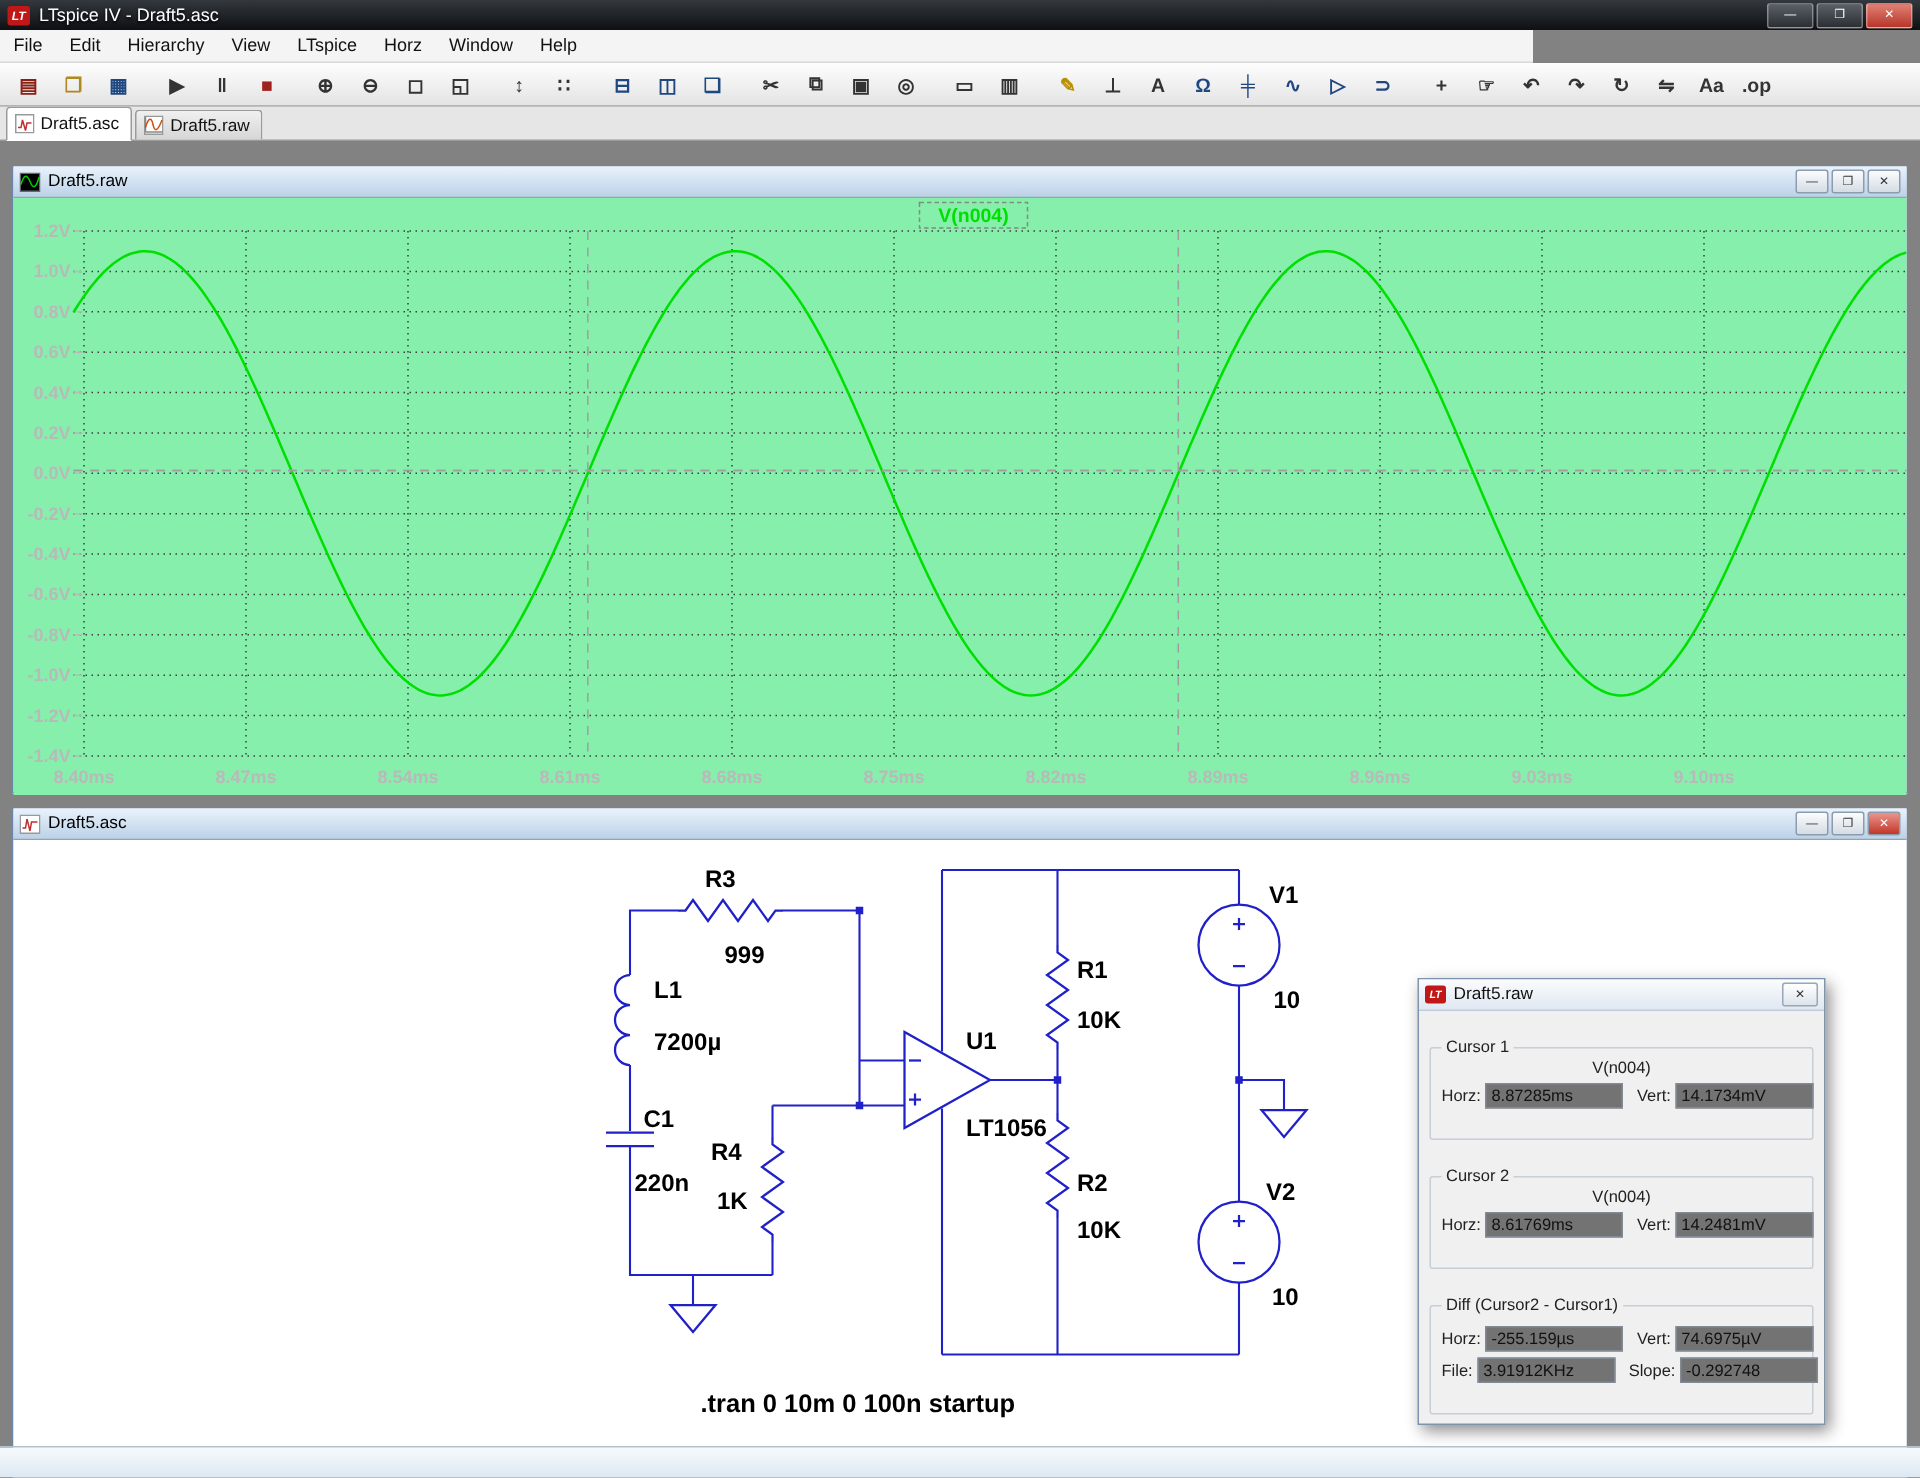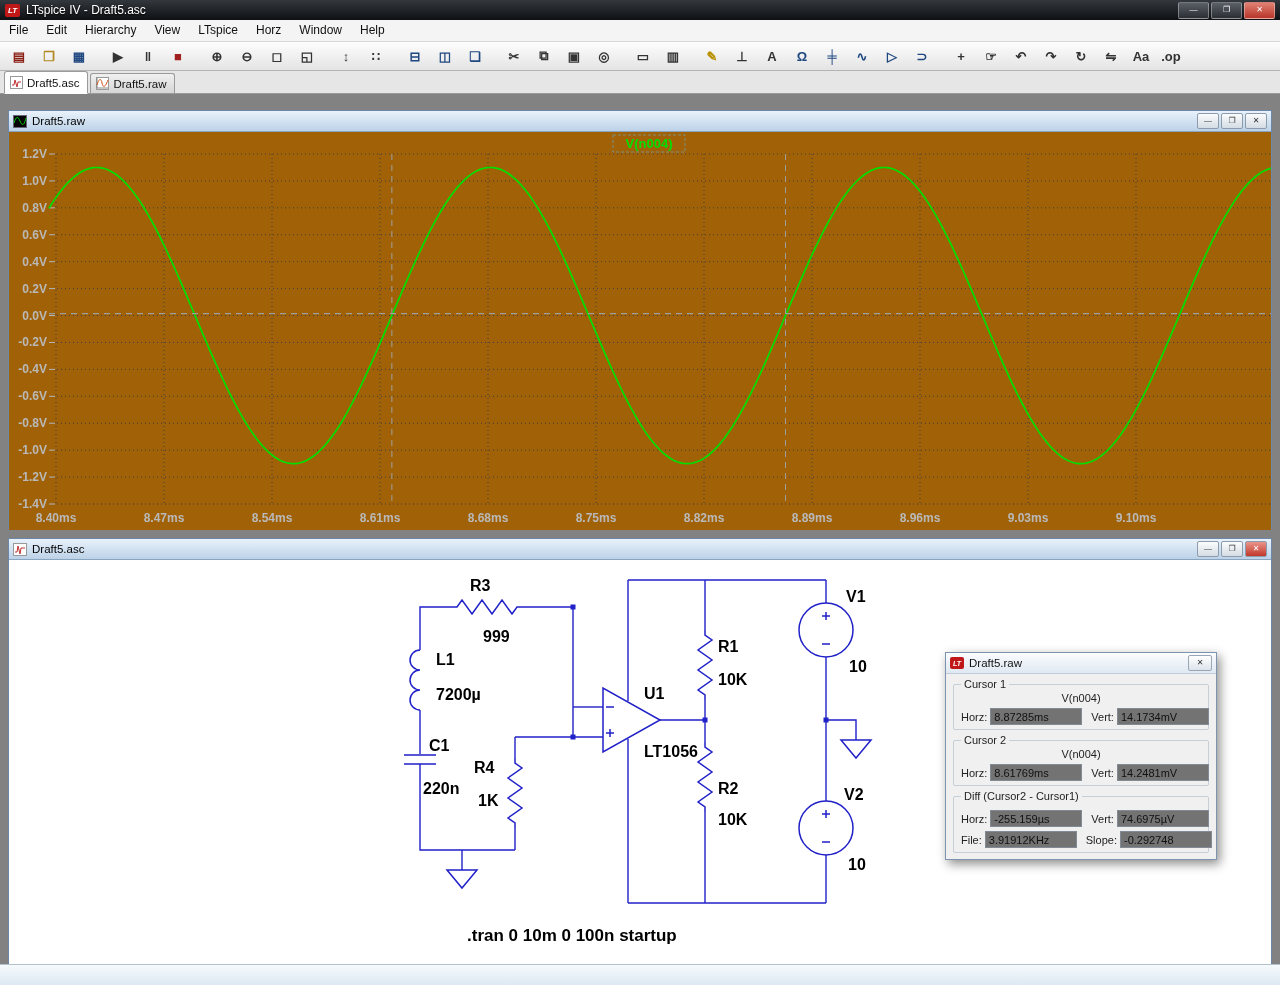--- a/index.html
+++ b/index.html
@@ -12,21 +12,21 @@
   .lt-logo{width:15px;height:13px;background:#c01818;border-radius:2px;color:#fff;
     font-size:8px;font-weight:bold;font-style:italic;display:inline-flex;align-items:center;
     justify-content:center;margin:0 6px 0 5px}
   .title-text{color:#fff;font-size:12px;text-shadow:0 1px 2px #000}
   .winbtns{position:absolute;right:5px;top:2px;display:flex;gap:2px}
   .wbtn{width:29px;height:15px;border:1px solid rgba(255,255,255,.35);border-radius:2px;
     background:linear-gradient(#5a6067,#2b2f34);color:#fff;font-size:8px;line-height:14px;
     text-align:center;cursor:default}
   .wbtn.close{background:linear-gradient(#e08173,#b8352a)}
 
-  .menubar{position:absolute;left:0;top:20px;width:1280px;height:21px;background:#f4f4f4;
+  .menubar{position:absolute;left:0;top:20px;width:1022px;height:21px;background:#f4f4f4;
     border-bottom:1px solid #d8d8d8;display:flex;align-items:center;z-index:40}
   .menu-item{font-size:12px;color:#111;padding:0 9px;line-height:21px}
 
   .toolbar{position:absolute;left:0;top:42px;width:1280px;height:29px;
     background:linear-gradient(#fdfdfd,#e4e4e4);border-bottom:1px solid #b4b4b4;
     display:flex;align-items:center;padding-left:4px;z-index:40;box-sizing:border-box}
   .tbtn{min-width:22px;height:22px;margin:0 1px;border:1px solid transparent;border-radius:2px;
     display:inline-flex;align-items:center;justify-content:center;font-size:13px;font-weight:bold;
     padding:0 2px;cursor:default}
 
@@ -71,21 +71,21 @@
   
   .cdialog{position:absolute;left:945px;top:652px;width:270px;background:#f0f0f0;
     border:1px solid #7e94ae;box-shadow:3px 4px 10px rgba(0,0,0,.45);z-index:60}
   .cd-title{height:20px;background:linear-gradient(#fbfcfe,#dfe8f2);border-bottom:1px solid #c0ccd8;
     display:flex;align-items:center;padding:0 4px}
   .lt-mini{width:14px;height:12px;background:#c01818;border-radius:2px;color:#fff;font-size:7px;
     font-weight:bold;font-style:italic;display:inline-flex;align-items:center;justify-content:center;margin-right:5px}
   .cd-title-text{font-size:11.5px;color:#111}
   .cd-close{margin-left:auto;width:22px;height:14px;border:1px solid #98a6b6;border-radius:2px;
     background:linear-gradient(#fff,#dde4ec);font-size:8px;line-height:13px;text-align:center;color:#333}
-  .cgroup{border:1px solid #c6ced8;border-radius:2px;margin:10px 7px 6px;padding:9px 7px 4px;position:relative}
+  .cgroup{border:1px solid #c6ced8;border-radius:2px;margin:24px 7px 6px;padding:9px 7px 20px;position:relative}
   .legend{position:absolute;top:-7px;left:7px;background:#f0f0f0;padding:0 3px;font-size:11px;color:#222}
   .csig{text-align:center;font-size:11px;color:#222;margin-top:-2px}
   .crow{display:flex;align-items:center;margin-top:4px}
   .clab{font-size:11px;color:#222;margin-right:3px;white-space:nowrap}
   .clab.v{margin-left:9px}
   .cfield{width:84px;height:15px;border:1px solid #828a95;background:#737373;font:11px "Liberation Sans",sans-serif;
     padding:0 3px;color:#111;box-sizing:content-box}
 
   .statusbar{position:absolute;left:0;bottom:0;width:1280px;height:20px;z-index:50;
     background:linear-gradient(#f6fafd,#dde8f2);border-top:1px solid #b4c0cc}
@@ -180,21 +180,21 @@
         <path d="M1,8 C3,1 5,1 7,6 C9,11 11,11 13,3" stroke="#00d000" fill="none"></path>
       </svg>
     </span>
     <span>Draft5.raw</span>
     <div class="cbtns">
       <span class="cbtn">—</span>
       <span class="cbtn">❐</span>
       <span class="cbtn">✕</span>
     </div>
   </div>
-  <div id="wave-plot" style="background: #a16207;">
+  <div id="wave-plot" style="background: #86efac;">
     <svg id="wave-svg" width="1262" height="398">
         <line x1="40" y1="22" x2="1262" y2="22" class="grid"></line>
         <line x1="40" y1="22" x2="46" y2="22" class="tick"></line>
         <text x="38" y="26" class="ylab" text-anchor="end">1.2V</text>
         <line x1="40" y1="48.923076923076934" x2="1262" y2="48.923076923076934" class="grid"></line>
         <line x1="40" y1="48.923076923076934" x2="46" y2="48.923076923076934" class="tick"></line>
         <text x="38" y="52.923076923076934" class="ylab" text-anchor="end">1.0V</text>
         <line x1="40" y1="75.84615384615385" x2="1262" y2="75.84615384615385" class="grid"></line>
         <line x1="40" y1="75.84615384615385" x2="46" y2="75.84615384615385" class="tick"></line>
         <text x="38" y="79.84615384615385" class="ylab" text-anchor="end">0.8V</text>

